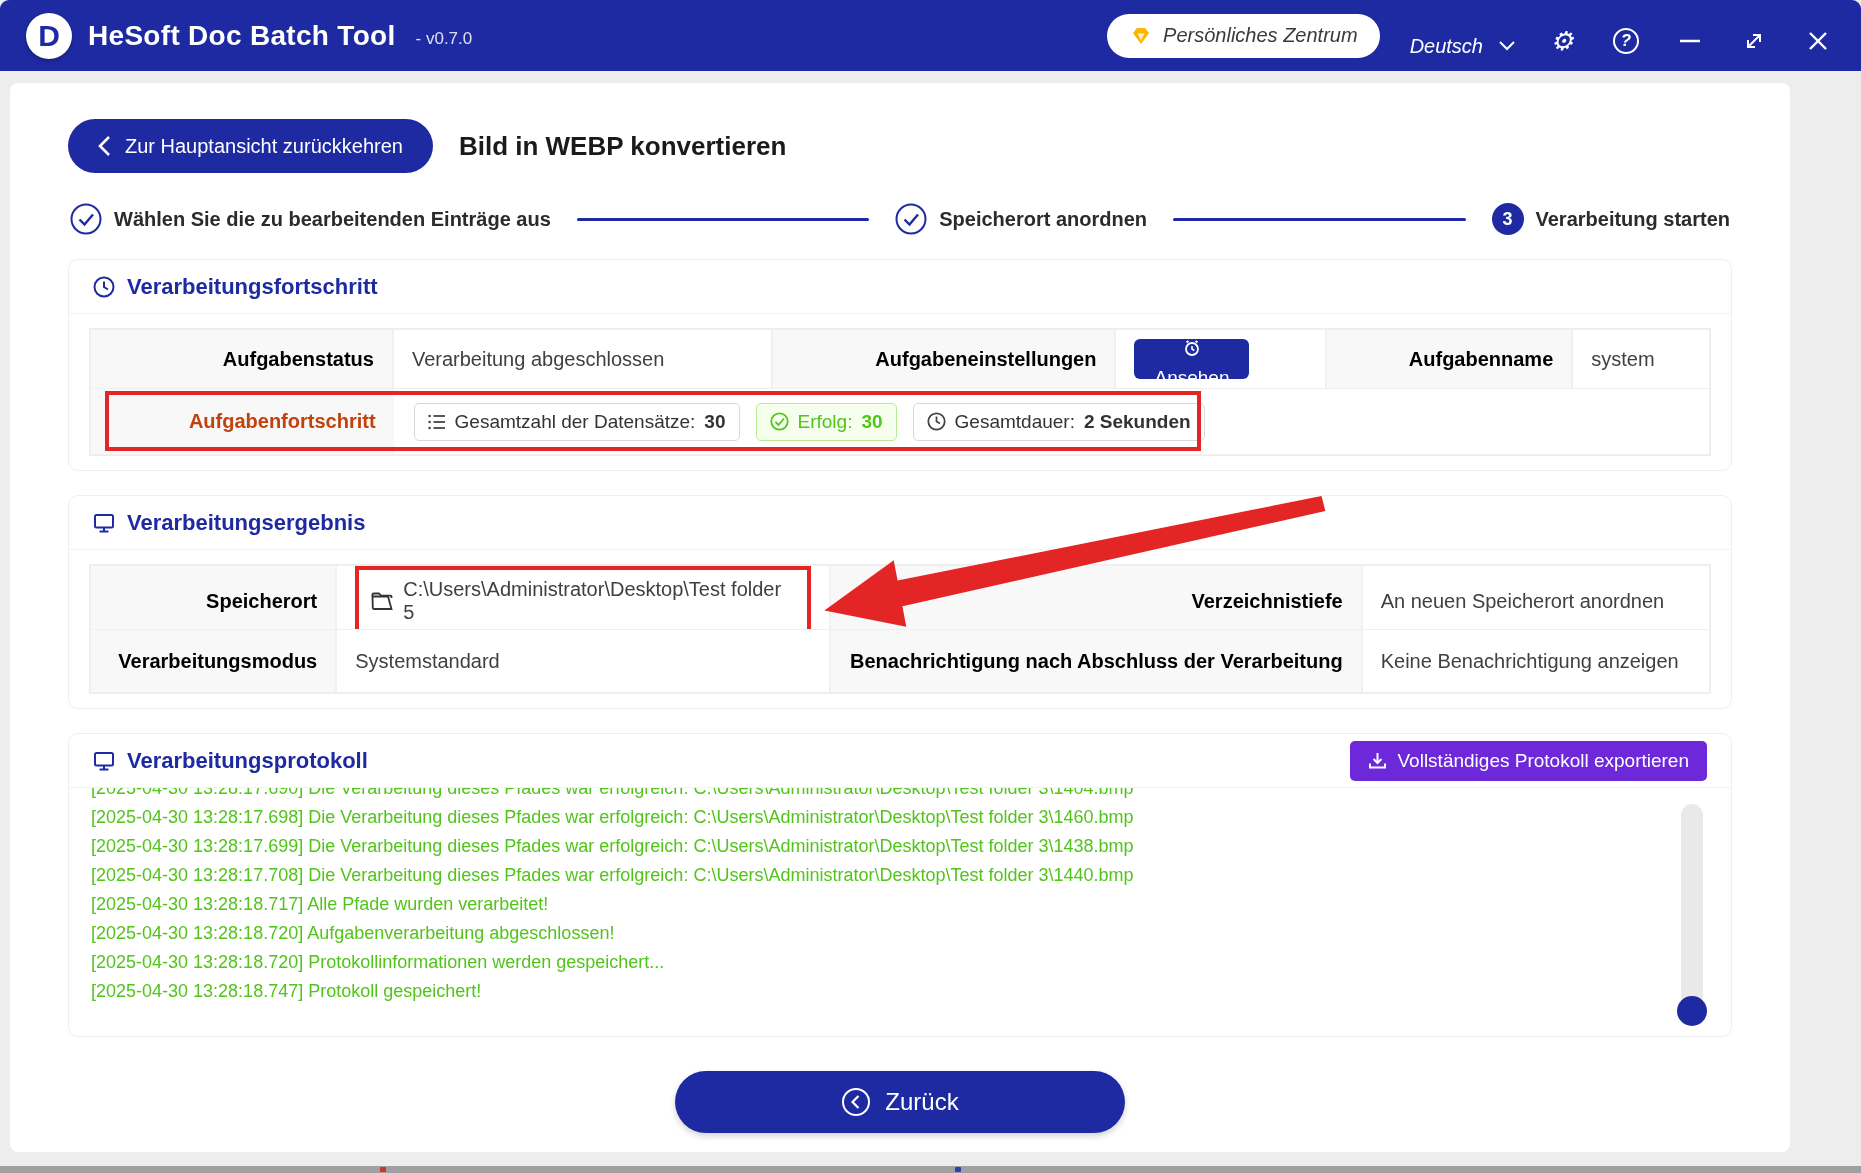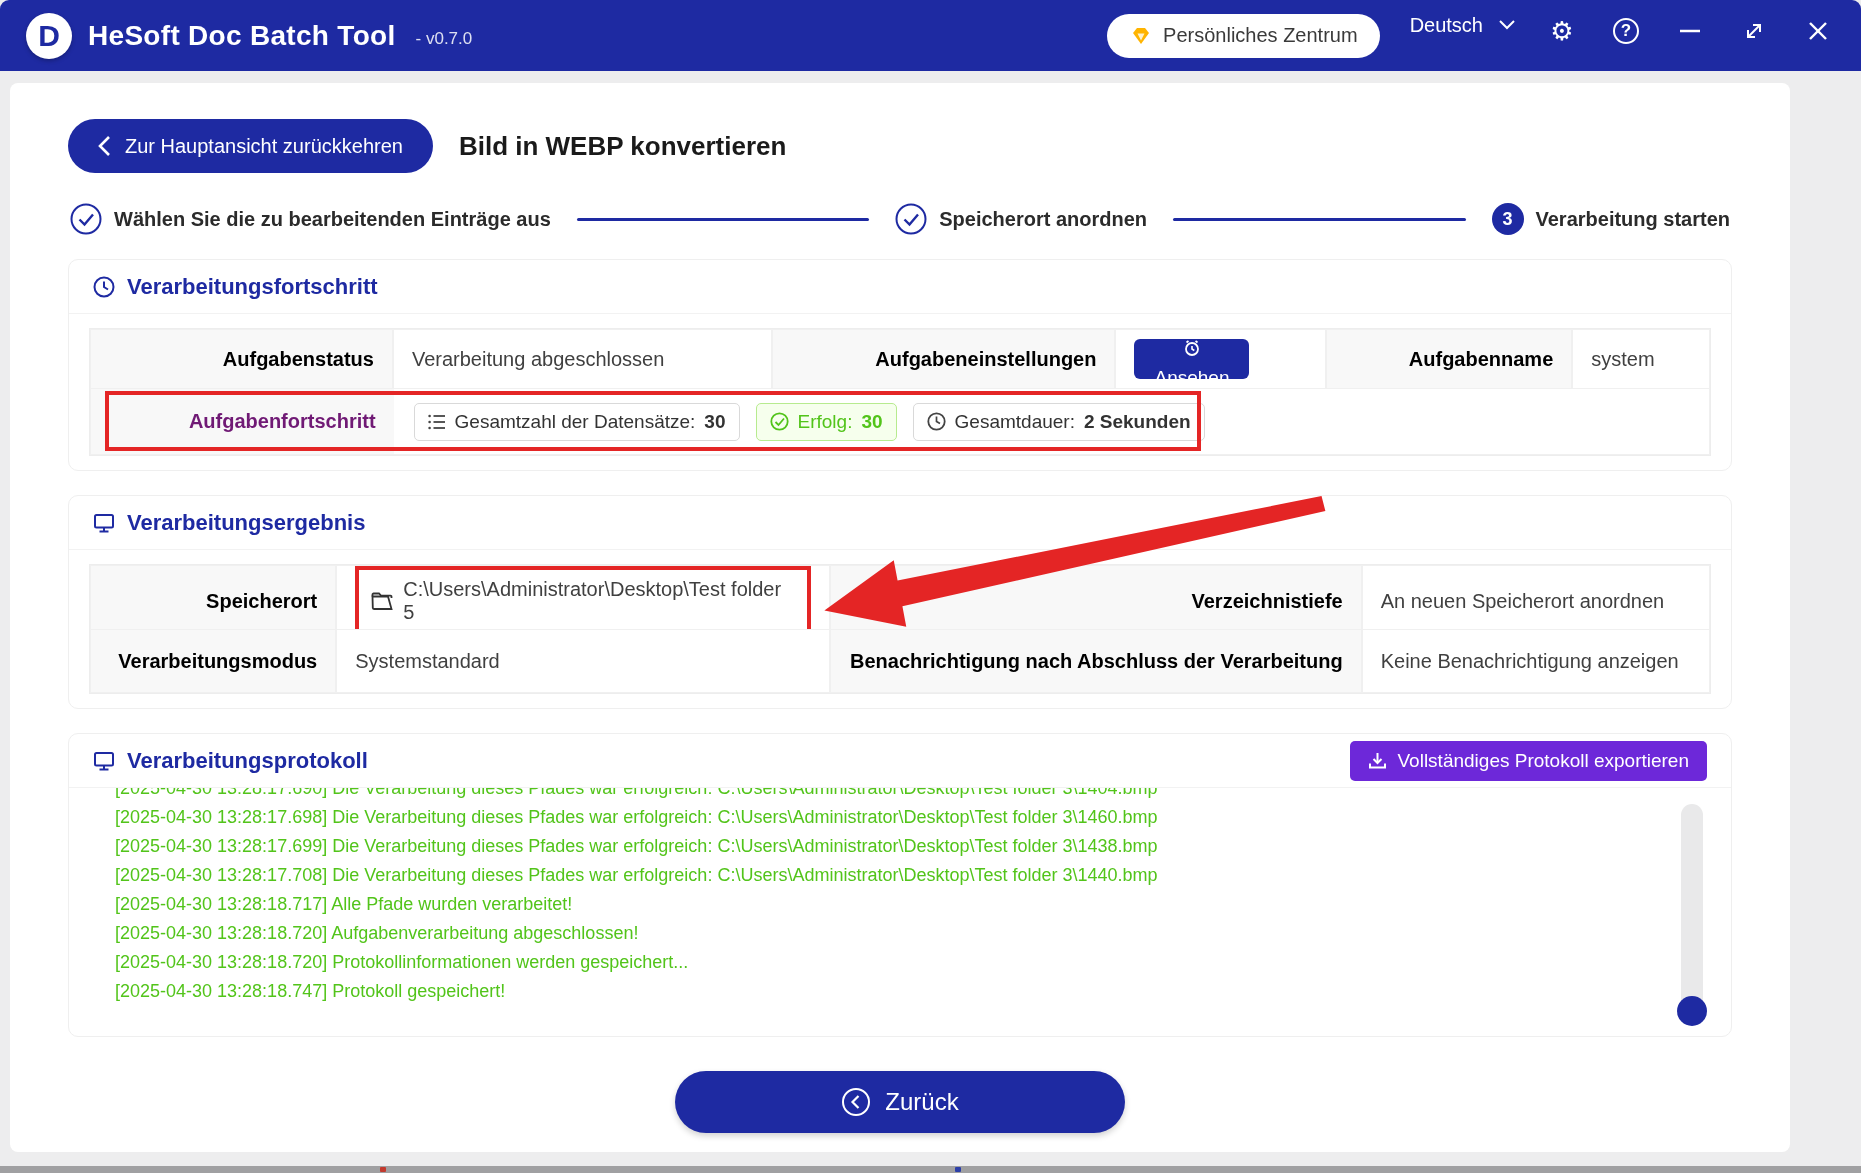--- a/index.html
+++ b/index.html
@@ -10,21 +10,21 @@
   
   .titlebar { position:absolute; left:0; top:0; width:1861px; height:71px; background:#1e2aa2;
     display:flex; align-items:center; justify-content:space-between; padding:0 26px;
     border-radius:9px 9px 0 0; }
   .tb-left { display:flex; align-items:center; gap:16px; }
   .logo { width:46px; height:46px; background:#ffffff; border-radius:50%;
     display:flex; align-items:center; justify-content:center;
     color:#1e2aa2; font-size:30px; font-weight:bold; box-shadow:0 2px 4px rgba(0,0,0,.25); }
   .app-title { color:#ffffff; font-size:28px; font-weight:bold; letter-spacing:.3px; }
   .app-version { color:rgba(255,255,255,.85); font-size:17px; margin-left:4px; margin-top:6px; }
-  .tb-right { display:flex; align-items:flex-start; gap:30px; }
+  .tb-right { display:flex; align-items:flex-end; gap:30px;font-style:italic; }
   .pill { background:#ffffff; border-radius:22px; height:44px; padding:0 22px;
     display:flex; align-items:center; gap:10px; font-size:20px; color:#3a3a3a; cursor:pointer; }
   .lang { color:#ffffff; font-size:20px; display:flex; align-items:center; gap:16px; cursor:pointer; }
   .tb-icon { color:#ffffff; display:flex; align-items:center; justify-content:center;
     width:34px; height:34px; cursor:pointer; }
   .gear { font-size:26px; line-height:1; }
   .help-circle { width:26px; height:26px; border:2px solid #fff; border-radius:50%;
     display:flex; align-items:center; justify-content:center; font-size:17px; font-weight:bold; }
 
   
@@ -56,41 +56,41 @@
   .row { display:grid; }
   .row1 { grid-template-columns:18.7% 23.4% 21.2% 13% 15.2% 8.5%; height:60px; }
   .cell { display:flex; align-items:center; border:1px solid #f0f0f0; padding:0 18px; font-size:20px; }
   .cell-label { background:#f8f8f8; justify-content:flex-end; font-weight:bold; color:#000000; text-align:right; }
   .cell-value { background:#fff; color:#404040; }
   .view-btn { background:#1e2aa2; color:#fff; border:none; border-radius:6px; height:40px;
     padding:0 20px; font-size:19px; font-family:inherit; display:flex; align-items:center; gap:10px; cursor:pointer;flex-direction:column; }
 
   .progress-row { position:relative; height:66px; display:flex; border:1px solid #f0f0f0; border-top:none; }
   .progress-label { width:18.7%; background:#f8f8f8; display:flex; align-items:center;
-    justify-content:flex-end; padding:0 18px; font-size:20px; font-weight:bold; color:#701a75; }
+    justify-content:flex-end; padding:0 18px; font-size:20px; font-weight:bold; color:#c2410c; }
   .chips { flex:1; display:flex; align-items:center; gap:16px; padding:0 20px; background:#fff; }
   .chip { height:38px; border:1px solid #d9d9d9; border-radius:5px; display:flex; align-items:center;
     gap:9px; padding:0 13px; font-size:19px; color:#333; background:#fff; }
   .chip b { font-weight:bold; }
   .chip-green { background:#f6ffed; border-color:#b7eb8f; color:#52c41a; }
   .red-frame { position:absolute; pointer-events:none; border:4px solid #e42525; }
   .frame-progress { left:14px; top:2px; width:1096px; height:60px; }
 
   .row2 { grid-template-columns:15.2% 30.5% 32.8% 21.5%; height:64px; }
   .path-box { display:inline-flex; align-items:center; gap:10px; border:4px solid #e42525;
     padding:8px 12px; font-size:20px; color:#404040; }
 
   .arrow-svg { position:absolute; left:0; top:0; width:100%; height:100%; pointer-events:none; }
 
   
   .log-head-right { margin-left:auto; }
   .export-btn { background:#6d28d9; color:#fff; border:none; border-radius:5px; height:40px;
     padding:0 18px; font-size:19px; font-family:inherit; display:flex; align-items:center; gap:10px; cursor:pointer; }
   .log-wrap { position:relative; height:248px; overflow:hidden; padding:0 60px 0 22px; }
-  .log-lines { margin-top:-14px;margin-left:24px; }
+  .log-lines { margin-top:-14px; }
   .log-line { font-size:18px; line-height:29px; color:#52c41a; white-space:nowrap; }
   .scroll-track { position:absolute; right:28px; top:16px; width:22px; height:220px;
     background:#e9e9ea; border-radius:11px; cursor:pointer; }
   .scroll-thumb { position:absolute; left:-4px; bottom:-2px; width:30px; height:30px;
     background:#1e2aa2; border-radius:50%; cursor:grab; }
 
   
   .footer { display:flex; justify-content:center; margin-top:34px; }
   .zurueck-btn { background:#1e2aa2; color:#fff; border:none; width:450px; height:62px;
     border-radius:31px; font-size:24px; font-family:inherit; display:flex; align-items:center;

